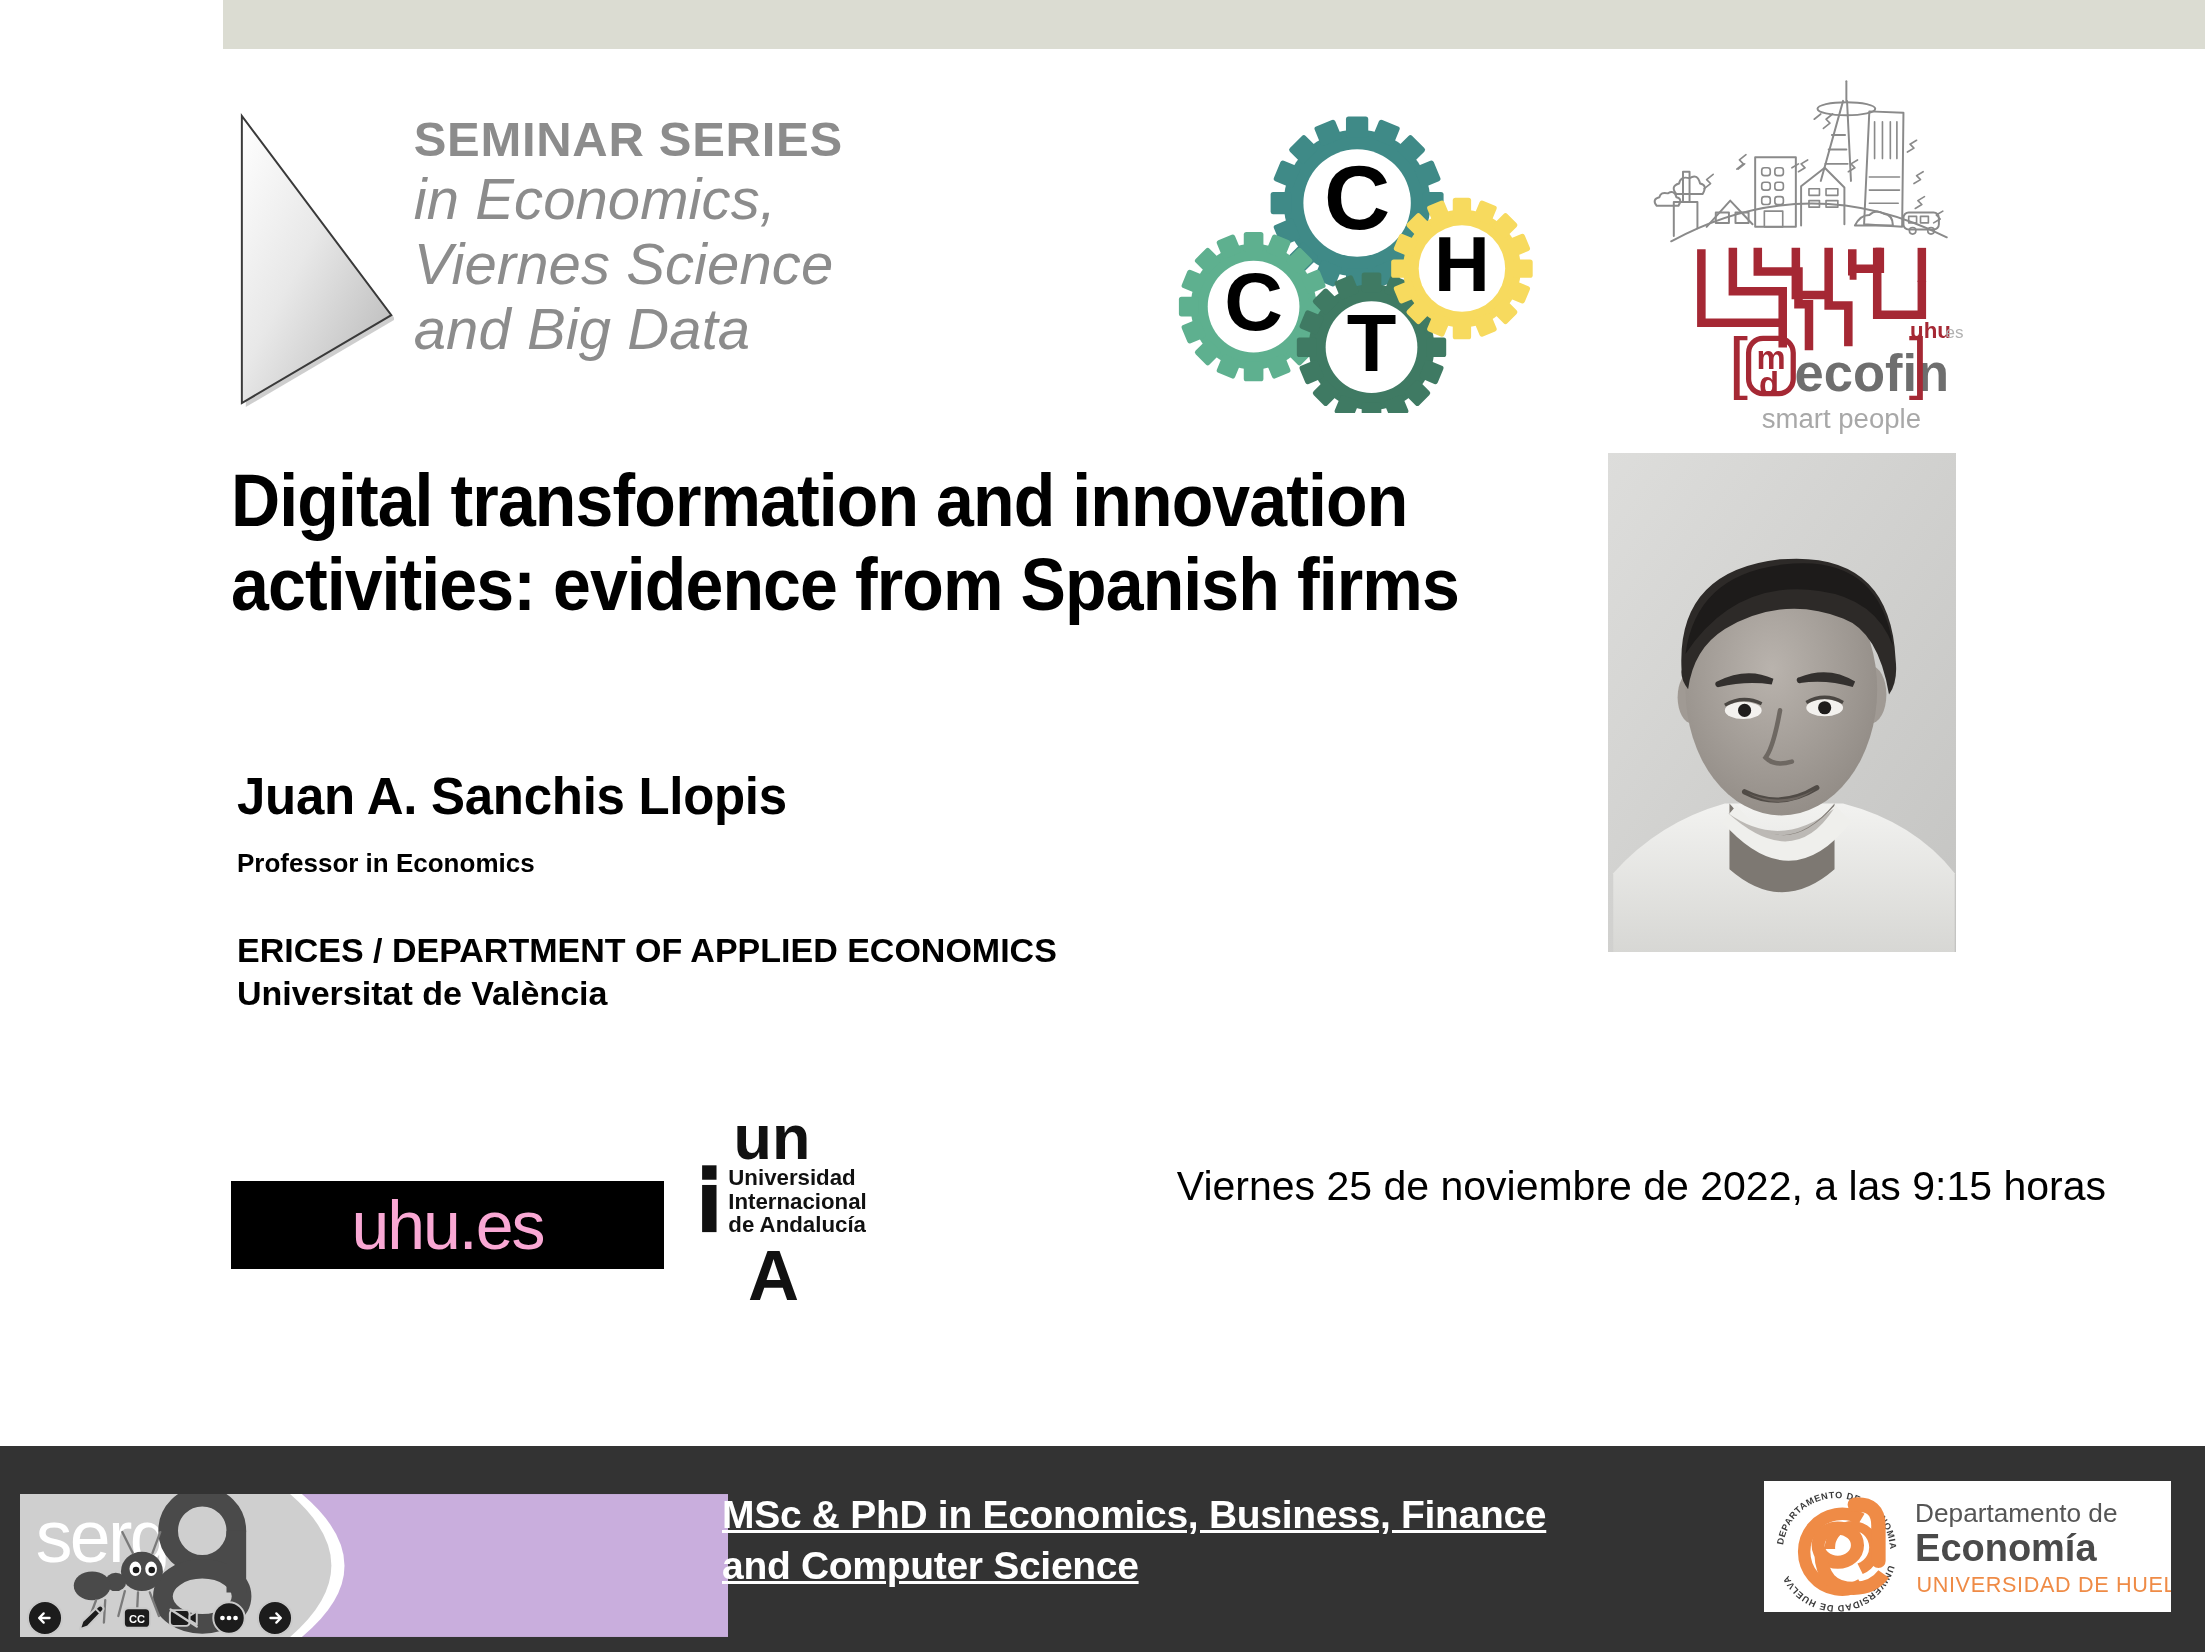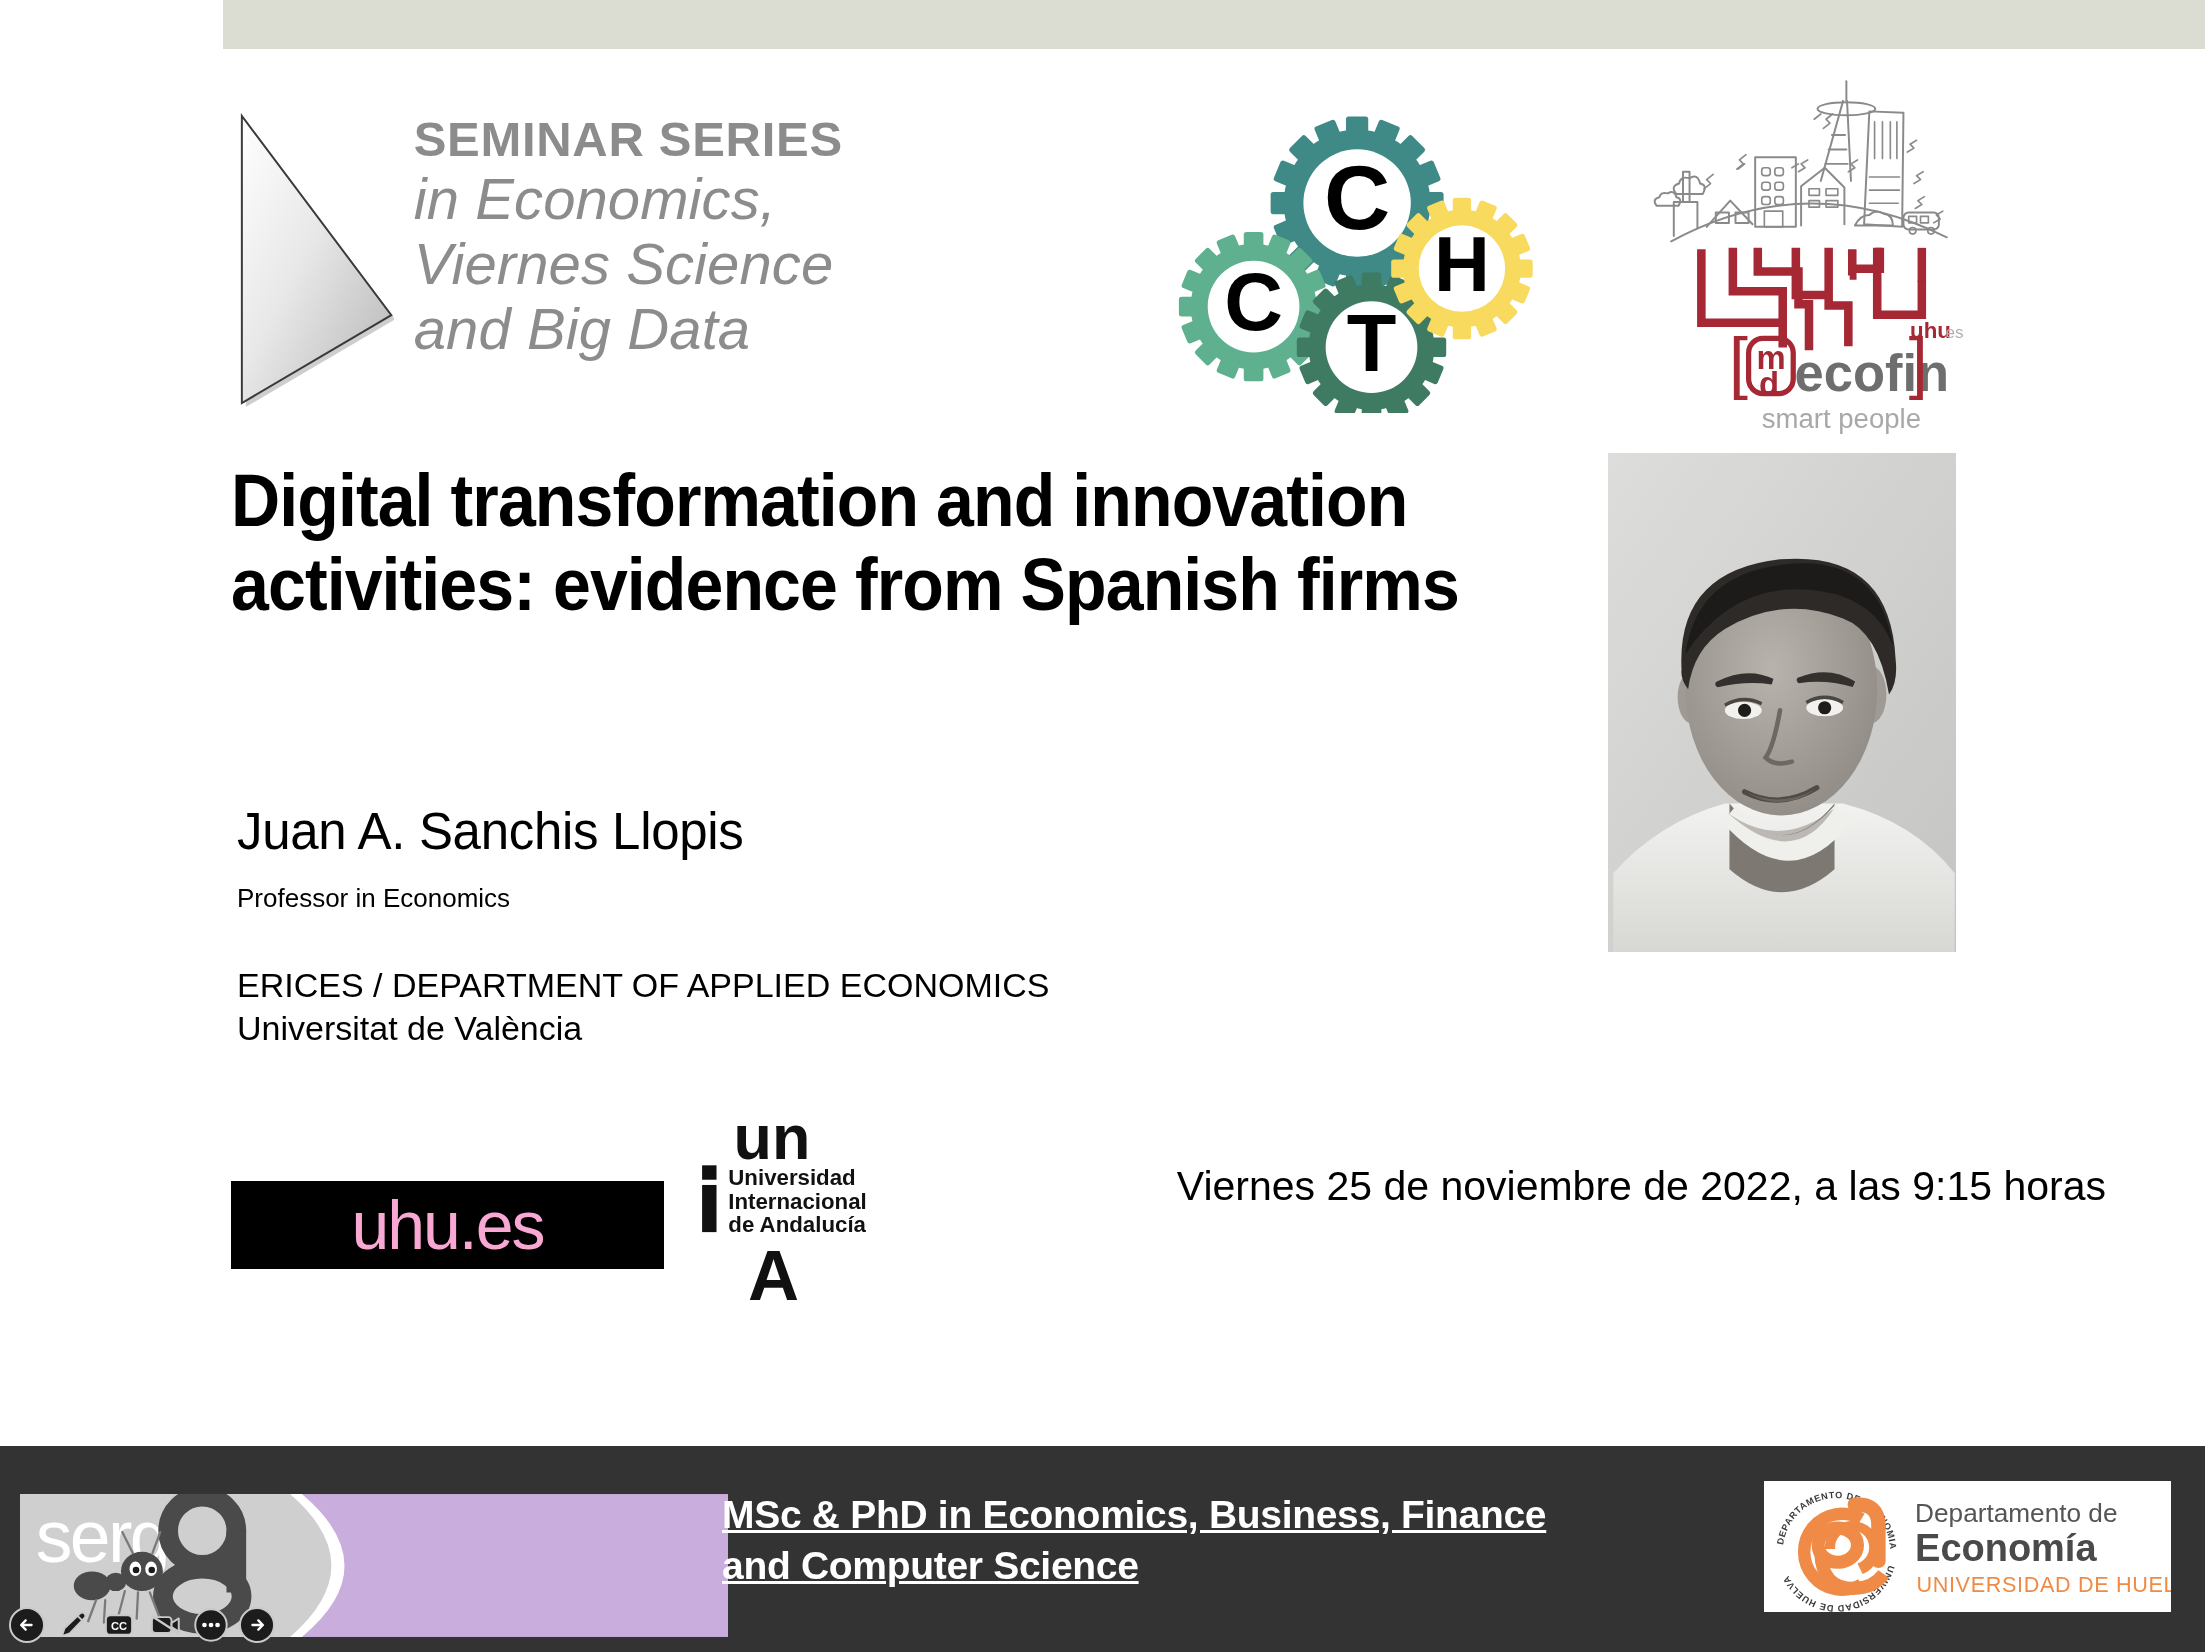--- a/index.html
+++ b/index.html
@@ -46,21 +46,21 @@
   
   .title{
     position:absolute;left:231px;top:459px;width:1351px;
     font-size:74px;font-weight:bold;line-height:1.14;
     color:#000;letter-spacing:-1px;
     font-family:"Liberation Sans Narrow","Liberation Sans",sans-serif;
     transform:scaleX(.92);transform-origin:left top;
   }
 
   
-  .speaker{position:absolute;left:237px;top:803px;width:1377px;color:#000;}
+  .speaker{position:absolute;left:237px;top:768px;width:1377px;color:#000;font-weight:bold;}
   .speaker .name{font-size:51px;line-height:1.15;letter-spacing:-0.3px;}
   .speaker .role{font-size:26px;line-height:1.2;margin-top:21px;}
   .speaker .affil{font-size:34px;line-height:1.28;margin-top:50px;}
 
   
   .uhu{
     position:absolute;left:231px;top:1181px;width:433px;height:88px;
     background:#000;display:flex;align-items:center;justify-content:center;
   }
   .uhu span{
@@ -91,21 +91,21 @@
     font-size:39px;font-weight:bold;line-height:1.32;letter-spacing:-0.3px;text-decoration:underline;
   }
   .econ{
     position:absolute;left:1764px;top:1481px;width:407px;height:131px;
     background:#fff;display:flex;align-items:center;
   }
 
   
   .toolbar{
     position:absolute;left:0;bottom:0;height:56px;width:282px;
-    display:flex;align-items:center;gap:5.2px;padding-left:6px;
+    display:flex;align-items:flex-start;gap:5.2px;padding-left:24px;
   }
   .toolbar .tbtn{
     width:41px;height:41px;display:flex;align-items:center;justify-content:center;
     cursor:pointer;
   }
 </style>
 </head>
 <body>
 
 <div class="slide">

